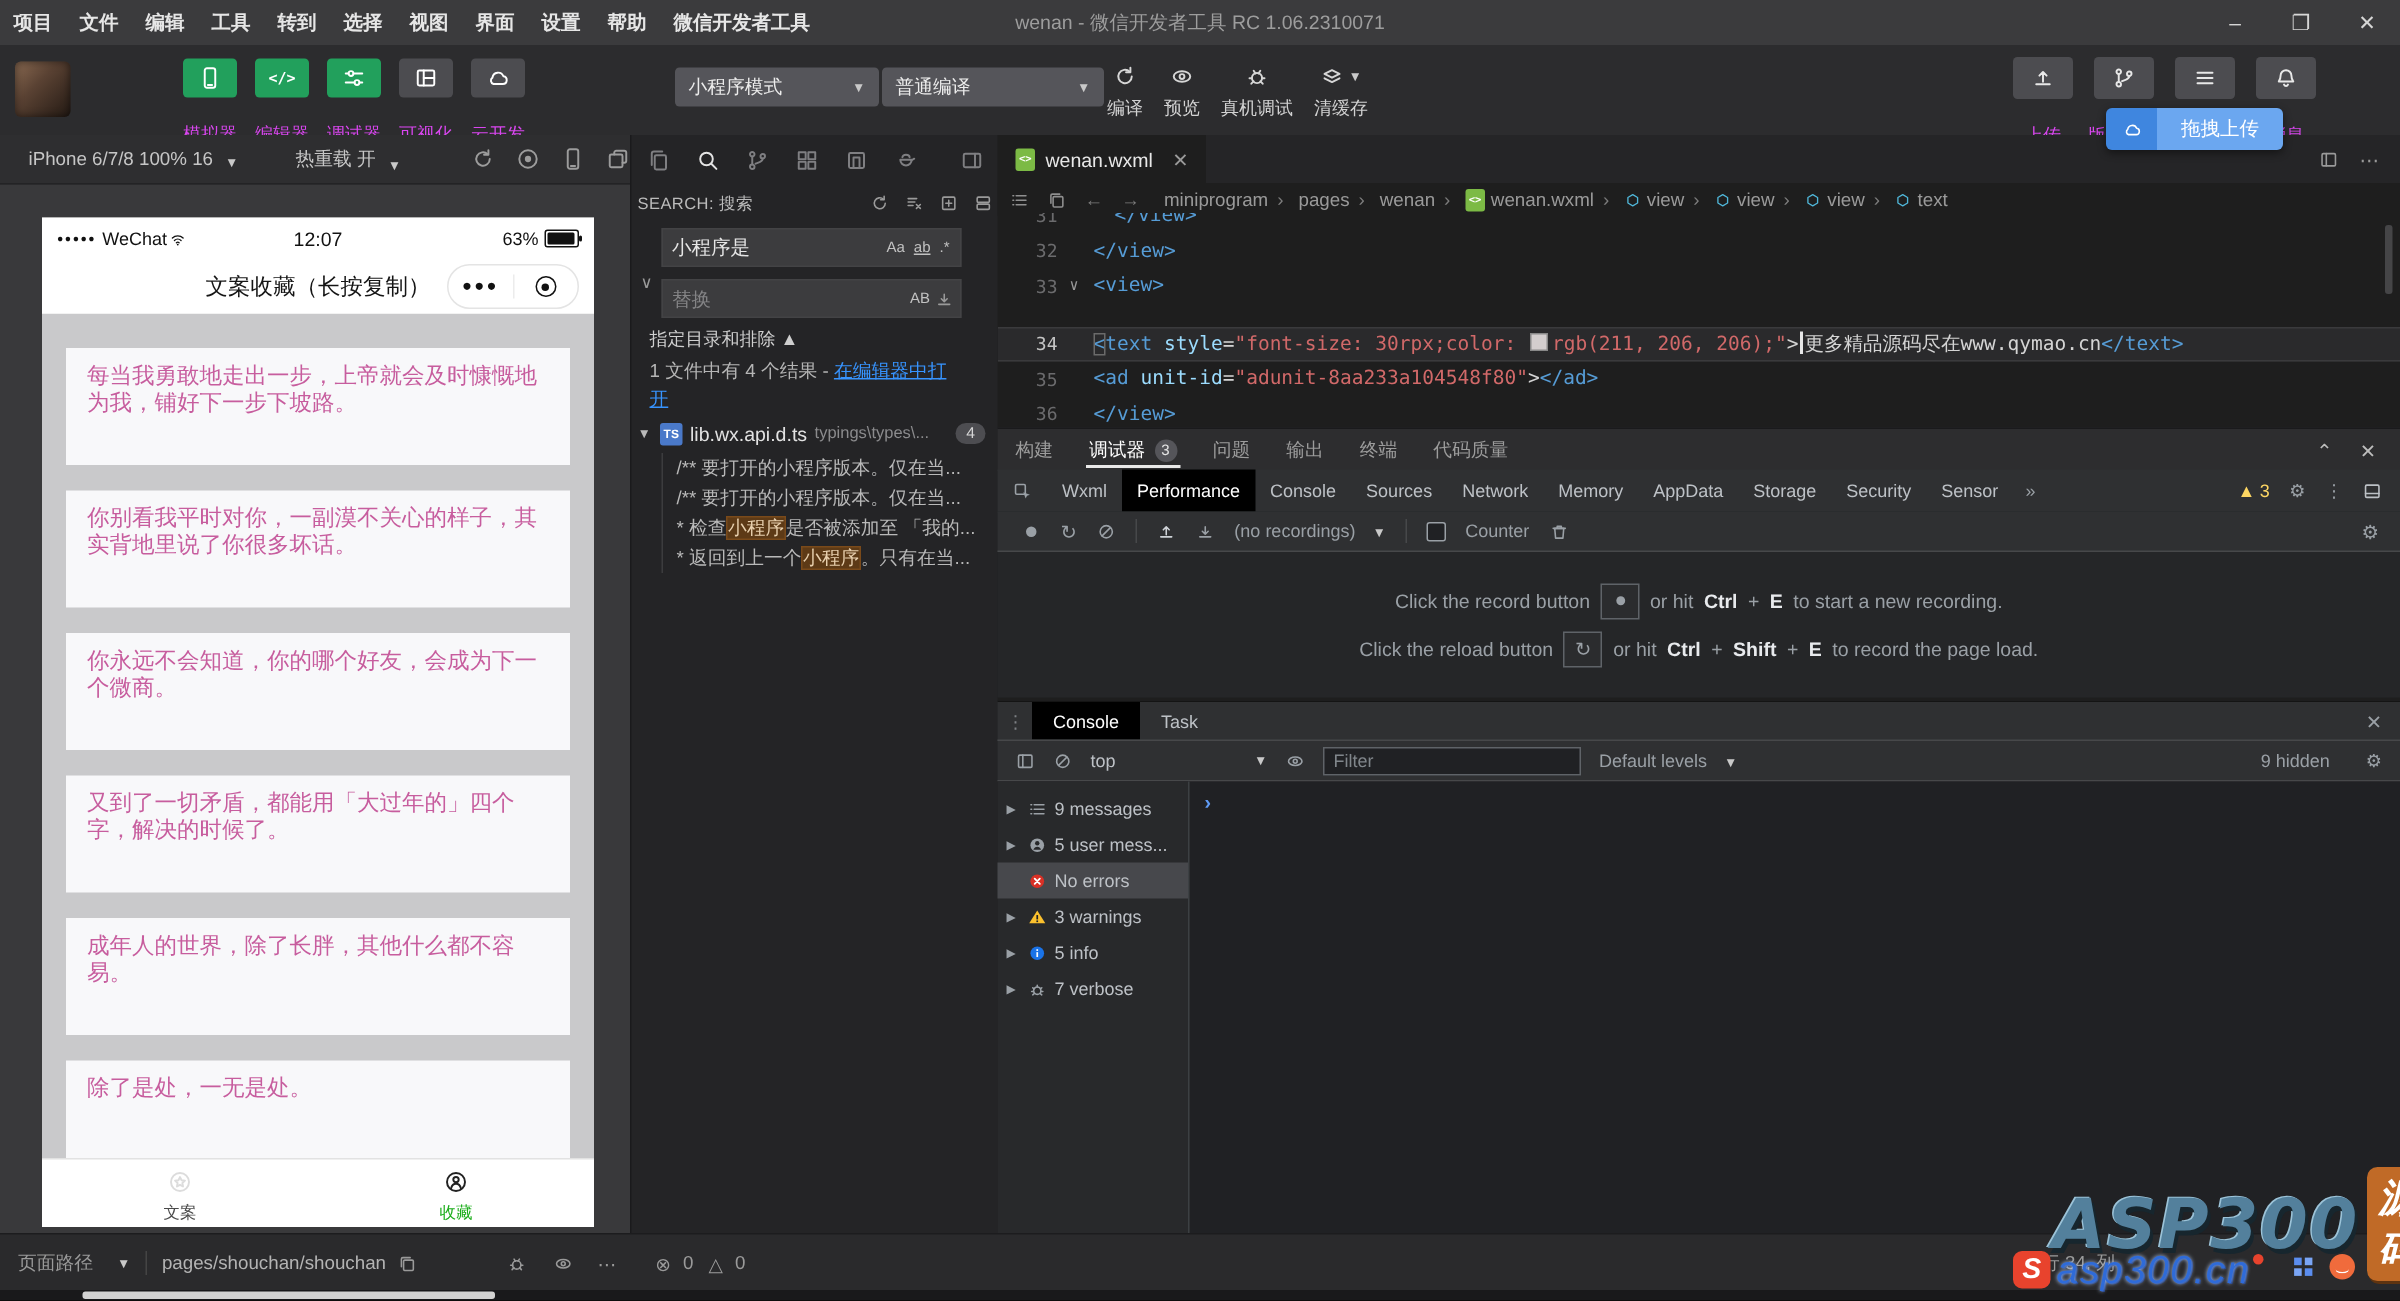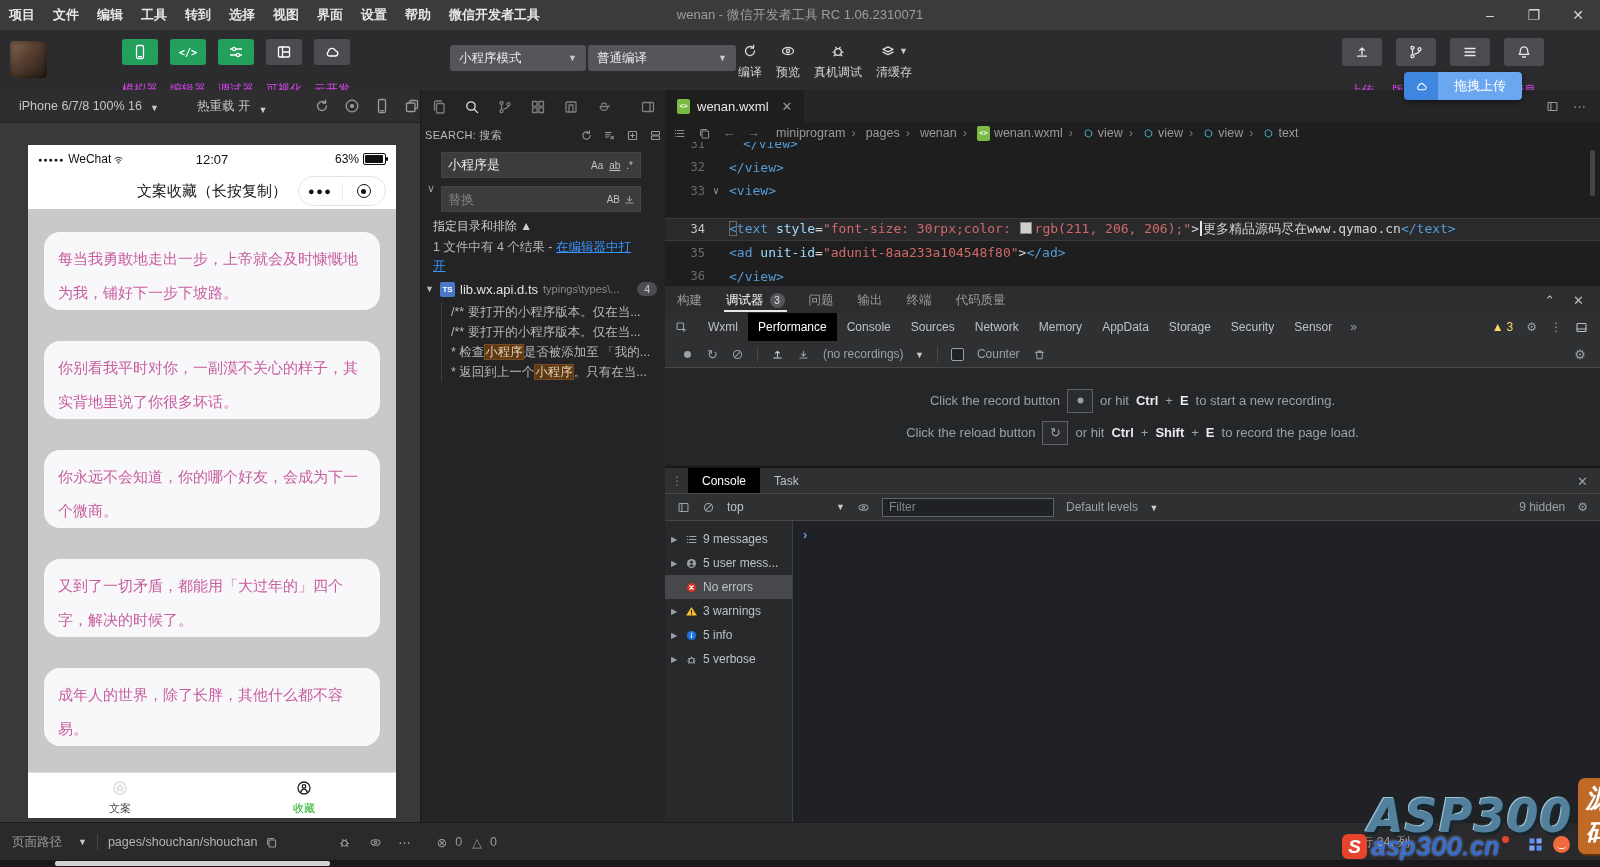--- a/index.html
+++ b/index.html
@@ -53,22 +53,22 @@
   #pnav{height:36px;background:#fff;position:relative;display:flex;align-items:center;justify-content:center}
   #pnav .ttl{font-size:15px;color:#151515}
   #capsule{position:absolute;right:10px;top:3px;width:86px;height:28px;border:1px solid #e4e4e4;border-radius:15px;
            display:flex;align-items:center;background:#fff}
   #capsule .dots3{flex:1;text-align:center;color:#111;font-size:11px;letter-spacing:1.5px}
   #capsule .div{width:1px;height:16px;background:#ececec}
   #capsule .target{flex:1;display:flex;align-items:center;justify-content:center}
   #capsule .o{width:12px;height:12px;border:1.5px solid #111;border-radius:50%;display:flex;align-items:center;justify-content:center}
   #capsule .o i{width:5px;height:5px;background:#111;border-radius:50%}
   #pcontent{height:564px;background:#c9c9cb;overflow:hidden;padding:23px 16px 0}
-  .card{height:78px;background:#f8f8fa;border-radius:16px;margin-bottom:31px;padding:10px 14px;box-sizing:border-box;
-        color:#c75d9e;font-size:15px;line-height:34px;overflow:hidden}
+  .card{height:78px;background:#f8f8fa;border-radius:0;margin-bottom:17px;padding:10px 14px;box-sizing:border-box;
+        color:#c75d9e;font-size:15px;line-height:18px;overflow:hidden}
   #ptabbar{position:absolute;left:0;bottom:0;width:368px;height:45px;background:#fff;border-top:1px solid #e2e2e2;display:flex}
   .ptab{flex:1;display:flex;flex-direction:column;align-items:center;justify-content:center;gap:1px}
   .ptab .lb{font-size:11px;color:#4a4a4a}
   .ptab.on .lb{color:#1aad19}
   .ptab .ic{color:#dcdcdc}
   .ptab.on .ic{color:#222}
 
   
   #mid{left:420px;top:90px;width:245px;height:732px;background:#242426;border-left:1px solid #1a1a1c;border-right:1px solid #1a1a1c;overflow:hidden}
   #midicons{display:flex;align-items:center;height:34px;padding:0 10px;gap:17px;color:#7f7f82}
@@ -148,21 +148,21 @@
   #ctabsrow{left:0;top:377px;width:935px;height:26px;background:#2f3032;border-top:1px solid #141414;display:flex;align-items:center;font-size:12px;color:#bdc1c6}
   #ctabsrow .drag{color:#7d8084;padding:0 6px;letter-spacing:-1px}
   .ctab{padding:0 14px;height:26px;display:flex;align-items:center}
   .ctab.on{background:#000;color:#fff}
   #ctabsrow .x{margin-left:auto;padding-right:12px;color:#9aa0a6;font-size:13px}
   #cbar{left:0;top:403px;width:935px;height:28px;background:#2f3032;border-top:1px solid #47484a;border-bottom:1px solid #47484a;display:flex;align-items:center;gap:12px;padding-left:12px;box-sizing:border-box;color:#9aa0a6}
   #ctx{width:118px;display:flex;justify-content:space-between;align-items:center;color:#bdc1c6;font-size:12px}
   #filter{width:158px;height:17px;background:#202124;border:1px solid #5f6368;color:#bdc1c6;font-size:12px;padding:0 6px;outline:none;font-family:inherit}
   #filter::placeholder{color:#80868b}
   #lvl{color:#9aa0a6;font-size:12px}
-  #cbar .right{margin-left:auto;display:flex;align-items:center;gap:12px;padding-right:12px;font-size:12px}
+  #cbar .right{margin-left:auto;display:flex;align-items:center;gap:24px;padding-right:12px;font-size:12px}
   #cbody{left:0;top:431px;width:935px;height:301px;background:#202124;display:flex}
   #csidebar{width:127px;background:#28292b;border-right:1px solid #3c4043;padding-top:6px}
   .srow{height:24px;display:flex;align-items:center;gap:5px;padding-left:6px;font-size:12px;color:#bdc1c6;white-space:nowrap}
   .srow.sel{background:#47484c}
   .srow .tw{color:#9aa0a6;font-size:8px;width:9px}
   #cmain{flex:1;position:relative}
   #prompt{position:absolute;left:10px;top:6px;color:#5f9bf5;font-weight:700;font-size:13px}
 
   
   #statusbar{left:0;top:822px;width:1600px;height:38px;background:#2a2a2c;border-top:1px solid #1c1c1e;display:flex;align-items:center;color:#9a9a9a;font-size:12.5px}
@@ -913,21 +913,21 @@
     <span>5 info</span>
   </div>
           <div class="srow ">
     <span class="tw">▶</span>
     <span class="ic sm" style="color:#9aa0a6">
               <svg viewBox="0 0 16 16">
                 <circle cx="8" cy="9.2" r="3"></circle>
                 <path d="M8 6.2V4.8M5.5 7.6L4.3 6.8M10.5 7.6l1.2-.8M4.9 9.9H3.4M12.6 9.9h-1.5M5.5 11.6l-1.2 1M10.5 11.6l1.2 1"></path>
               </svg>
             </span>
-    <span>5 verbose</span>
+    <span>7 verbose</span>
   </div>
         </div>
       <div id="cmain">
         <span id="prompt">›</span>
       </div>
     </div>
   </div>
 
   <div id="statusbar" class="abs">
     <span class="grp" style="margin-left:12px">

